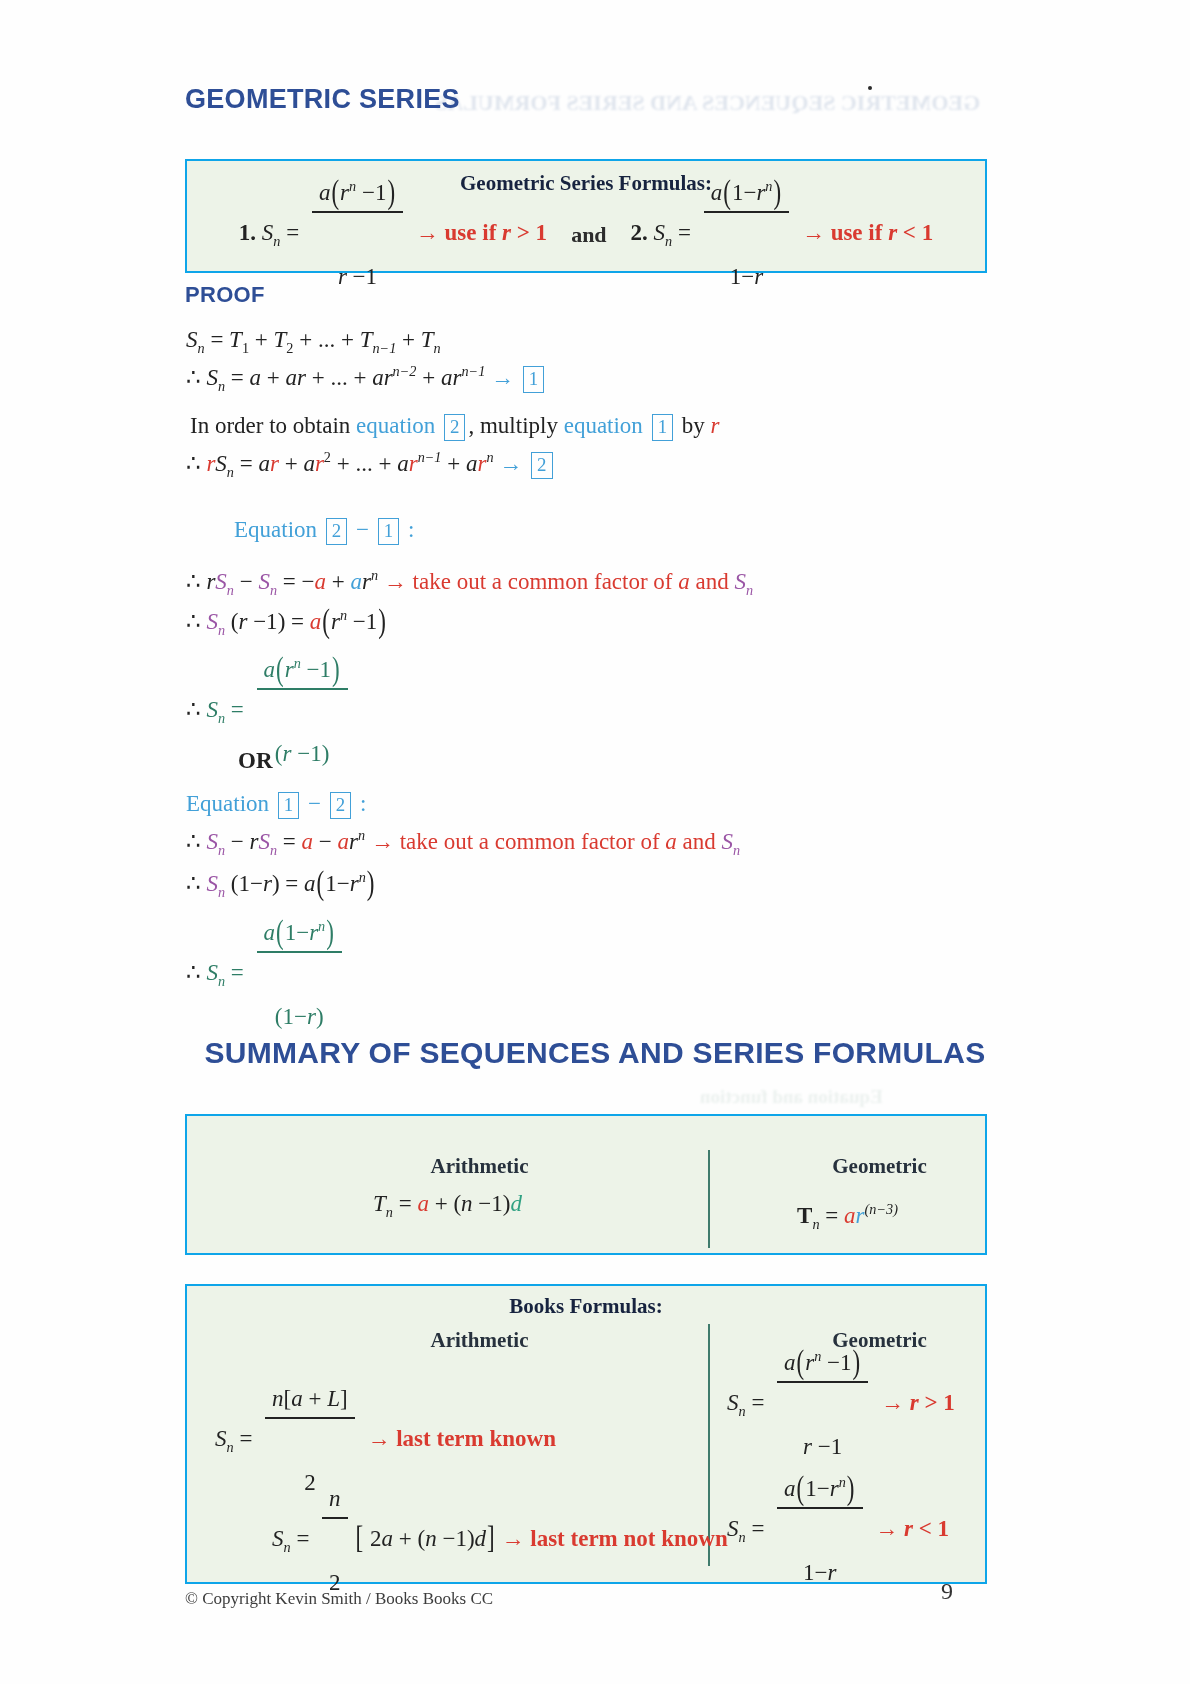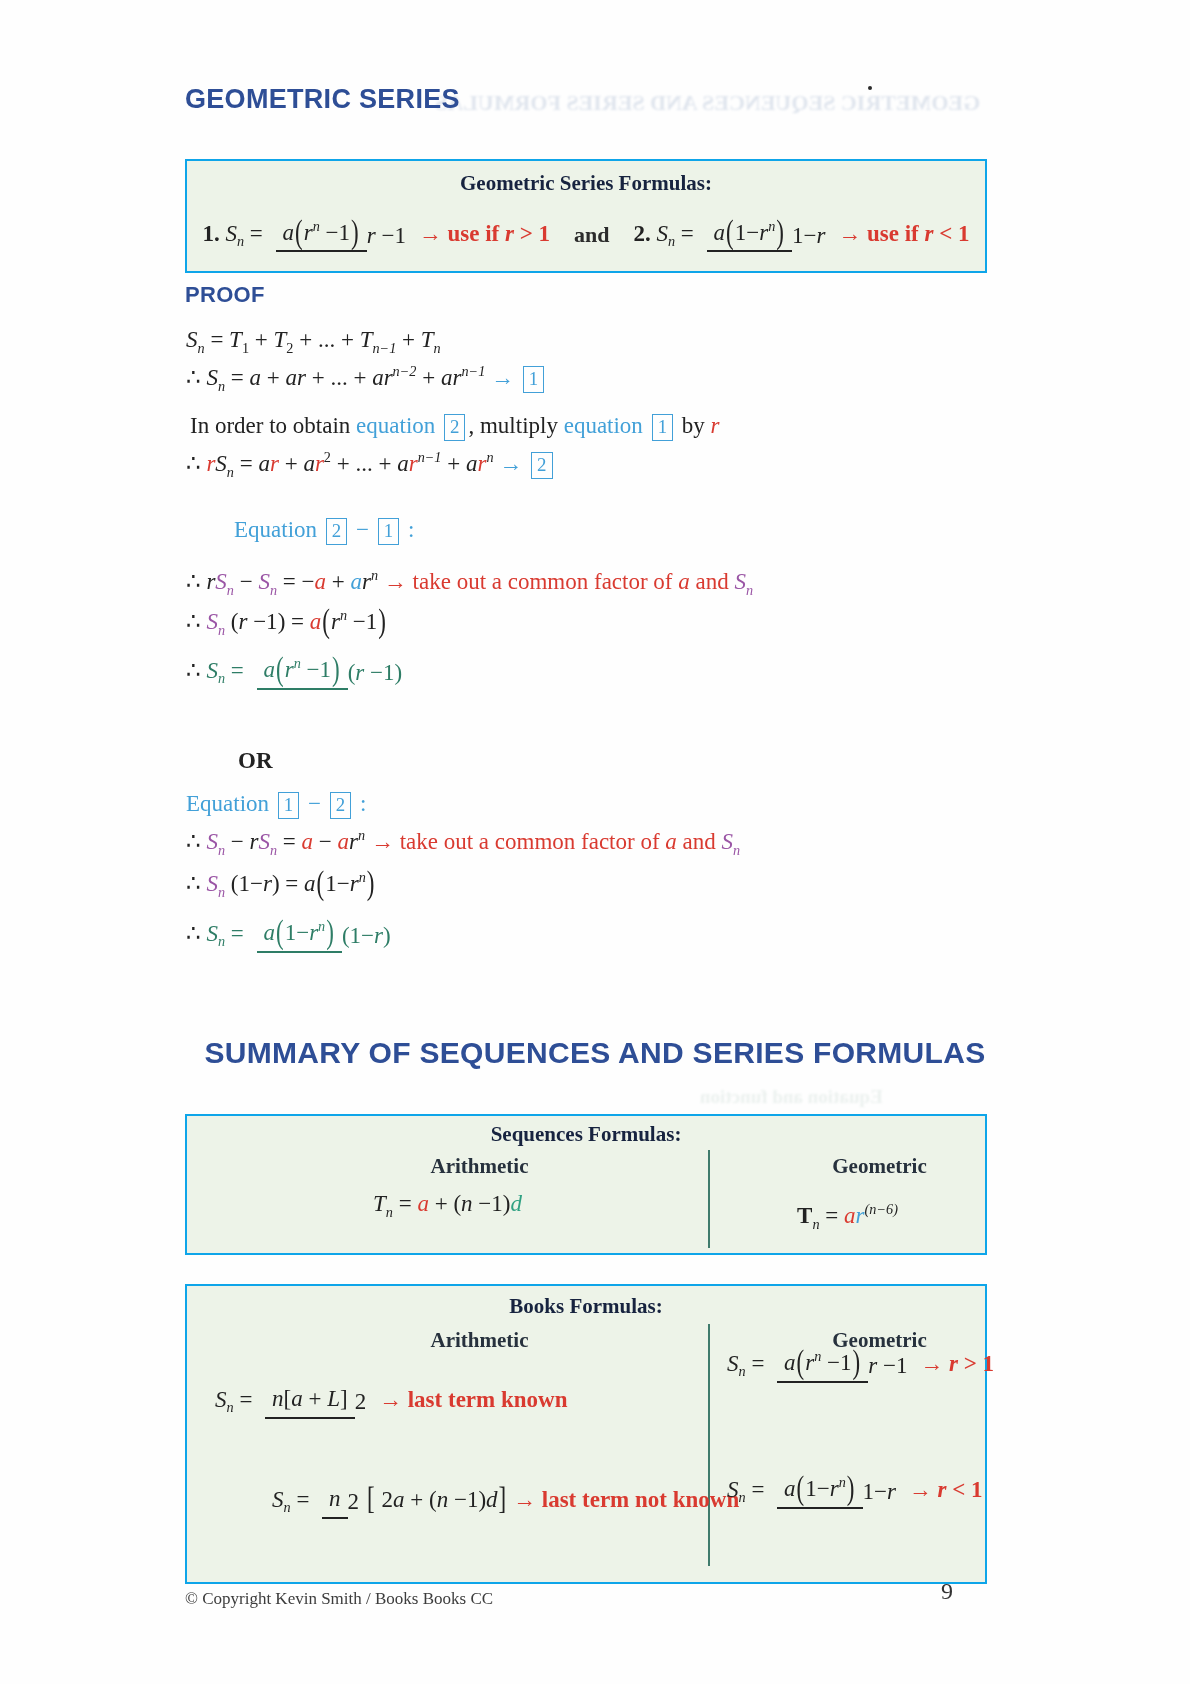--- a/index.html
+++ b/index.html
@@ -27,22 +27,22 @@
   .blue{color:#42a0d8;}
   .purple{color:#9a55a5;}
   .green{color:#2e7d66;}
   .green2{color:#2fa182;}
   .black{color:#222;}
   sub,sup{font-size:0.62em;line-height:0;}
   sub{vertical-align:-0.4em;}
   sup{vertical-align:0.6em;}
   .eqbox{display:inline-block;border:1.5px solid #42a0d8;color:#42a0d8;font-style:normal;
          padding:0 5px;margin:0 3px;font-size:0.82em;line-height:1.3;vertical-align:baseline;}
-  .frac{display:inline-flex;flex-direction:row;align-items:center;vertical-align:middle;
-        margin:0 7px;text-align:center;}
+  .frac{display:inline-flex;flex-direction:column;align-items:center;vertical-align:middle;
+        margin:0 7px;text-align:center;gap:48px;}
   .frac .num{border-bottom:2px solid currentColor;padding:1px 7px 3px;}
   .frac .den{padding-top:2px;}
   .bigp{display:inline-block;transform:scaleY(1.5);transform-origin:50% 55%;font-style:normal;padding:0 1px;}
   .bigb{display:inline-block;transform:scaleY(1.35);transform-origin:50% 55%;font-style:normal;padding:0 1px;}
   
   .fbox-row{position:absolute;left:0;top:36px;width:100%;height:76px;display:flex;align-items:center;
             justify-content:center;gap:24px;}
   .and-label{font-weight:bold;font-size:22px;color:#2c2c2c;font-style:normal;}
   .or-label{position:absolute;font-weight:bold;font-size:23px;color:#222;font-family:"Liberation Serif",serif;}
   
@@ -107,26 +107,25 @@
   <div class="math abs" style="left:186px;top:828px;"><span class="tk up">∴ </span><span class="tk purple">S</span><sub class="tk purple">n</sub><span class="tk up"> − </span><span class="tk">r</span><span class="tk purple">S</span><sub class="tk purple">n</sub><span class="tk up"> = </span><span class="tk red">a</span><span class="tk up"> − </span><span class="tk red">a</span><span class="tk">r</span><sup class="tk">n</sup><span class="tk red up"> → </span><span class="tk red txt">take out a common factor of </span><span class="tk red">a</span><span class="tk red txt"> and </span><span class="tk purple">S</span><sub class="tk purple">n</sub></div>
   <div class="math abs" style="left:186px;top:870px;"><span class="tk up">∴ </span><span class="tk purple">S</span><sub class="tk purple">n</sub><span class="tk up"> (</span><span class="tk up">1−</span><span class="tk">r</span><span class="tk up">) = </span><span class="tk">a</span><span class="tk bigp">(</span><span class="tk up">1−</span><span class="tk">r</span><sup class="tk">n</sup><span class="tk bigp">)</span></div>
   <div class="math abs" style="left:186px;top:918px;"><span class="tk black up">∴ </span><span class="tk green">S</span><sub class="tk green">n</sub><span class="tk green up"> = </span><span class="frac green">
         <span class="num"><span class="tk">a</span><span class="tk bigp">(</span><span class="tk up">1−</span><span class="tk">r</span><sup class="tk">n</sup><span class="tk bigp">)</span></span>
         <span class="den"><span class="tk up">(</span><span class="tk up">1−</span><span class="tk">r</span><span class="tk up">)</span></span>
       </span></div>
 
   <div class="h-blue" style="left:0;top:1036px;width:1190px;text-align:center;font-size:30px;">SUMMARY OF SEQUENCES AND SERIES FORMULAS</div>
 
   <div class="gbox" style="top:1077px;height:141px;">
-    <div class="box-title" style="top:6px;">Sequences Formulas:</div>
     <div class="vline" style="left:521px;top:34px;height:98px;"></div>
     <div class="col-head" style="left:0;width:521px;top:38px;">Arithmetic</div>
     <div class="col-head" style="left:521px;width:279px;top:38px;">Geometric</div>
     <div class="math abs" style="left:0;width:521px;top:74px;text-align:center;"><span class="tk">T</span><sub class="tk">n</sub><span class="tk up"> = </span><span class="tk red">a</span><span class="tk up"> + </span><span class="tk up">(</span><span class="tk">n</span><span class="tk up"> −1</span><span class="tk up">)</span><span class="tk green2">d</span></div>
-    <div class="math abs" style="left:521px;width:279px;top:86px;text-align:center;"><span class="tk up bold">T</span><sub class="tk">n</sub><span class="tk up"> = </span><span class="tk red">a</span><span class="tk blue">r</span><sup class="tk">(n−6)</sup></div>
+    <div class="math abs" style="left:521px;width:279px;top:86px;text-align:center;"><span class="tk up bold">T</span><sub class="tk">n</sub><span class="tk up"> = </span><span class="tk red">a</span><span class="tk blue">r</span><sup class="tk">(n−3)</sup></div>
   </div>
 
   <div class="gbox" style="top:1247px;height:300px;">
     <div class="box-title" style="top:8px;">Books Formulas:</div>
     <div class="vline" style="left:521px;top:38px;height:242px;"></div>
     <div class="col-head" style="left:0;width:521px;top:42px;">Arithmetic</div>
     <div class="col-head" style="left:521px;width:279px;top:42px;">Geometric</div>
     <div class="math abs" style="left:28px;top:98px;"><span class="tk">S</span><sub class="tk">n</sub><span class="tk up"> = </span><span class="frac">
           <span class="num"><span class="tk">n</span><span class="tk up">[</span><span class="tk">a</span><span class="tk up"> + </span><span class="tk">L</span><span class="tk up">]</span></span>
           <span class="den"><span class="tk up">2</span></span>

